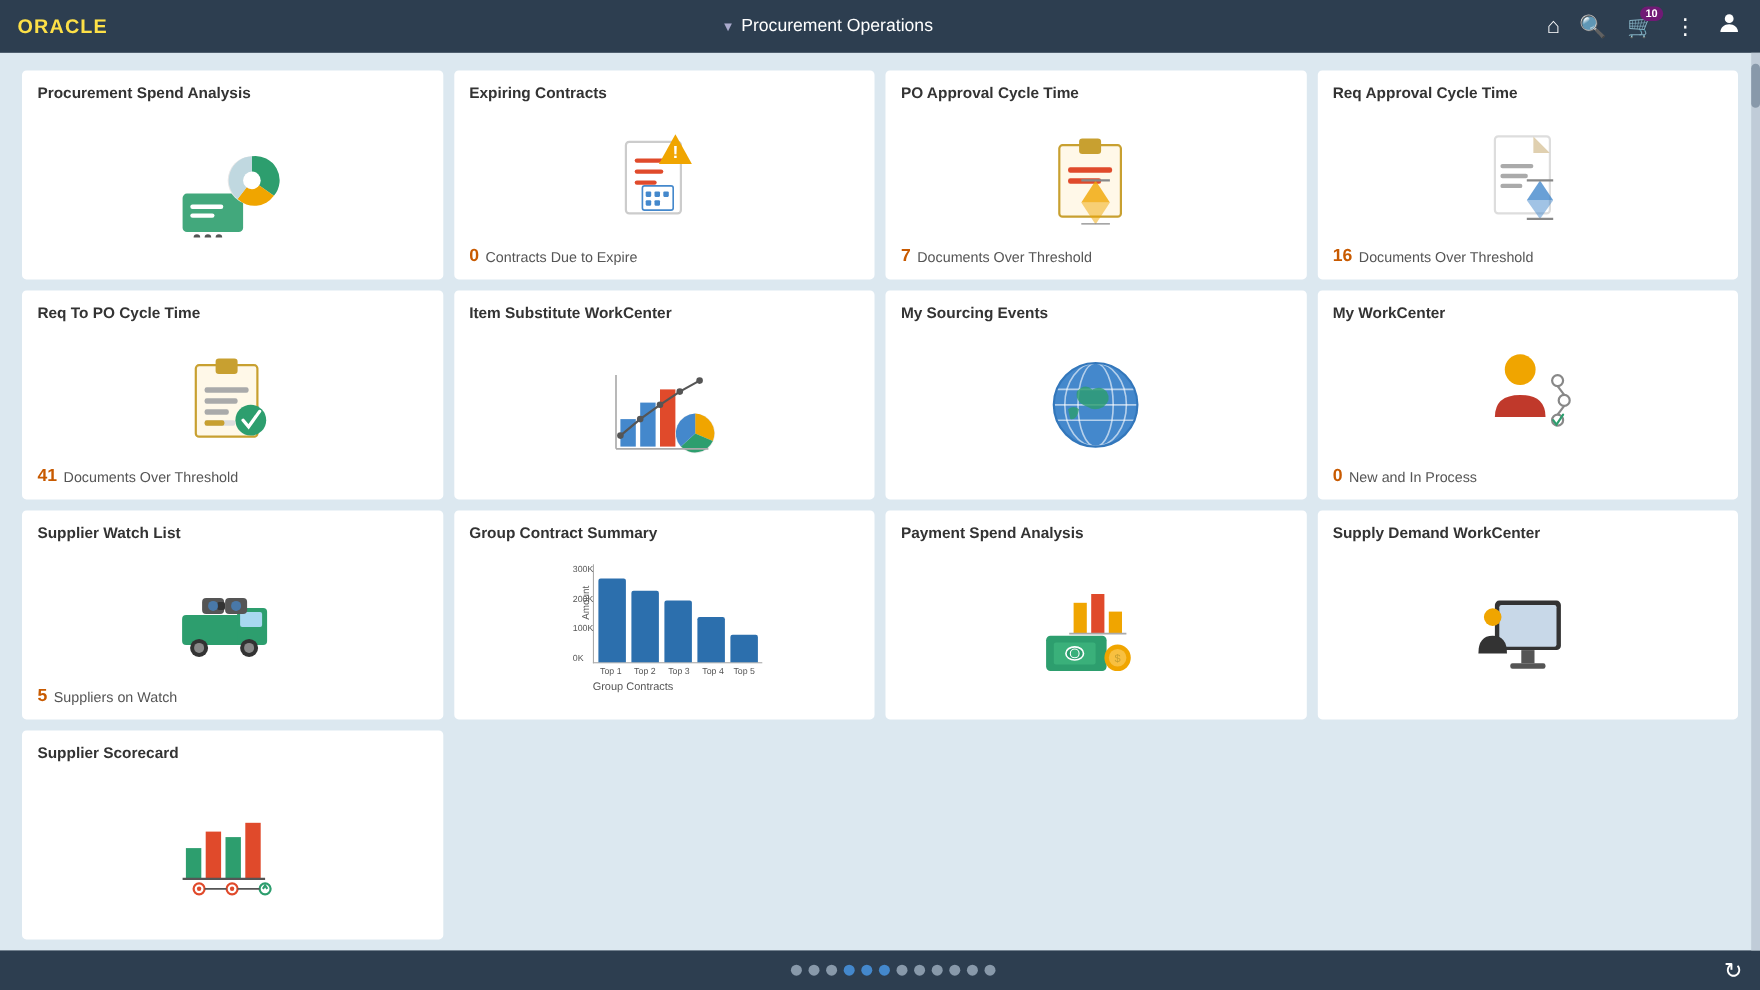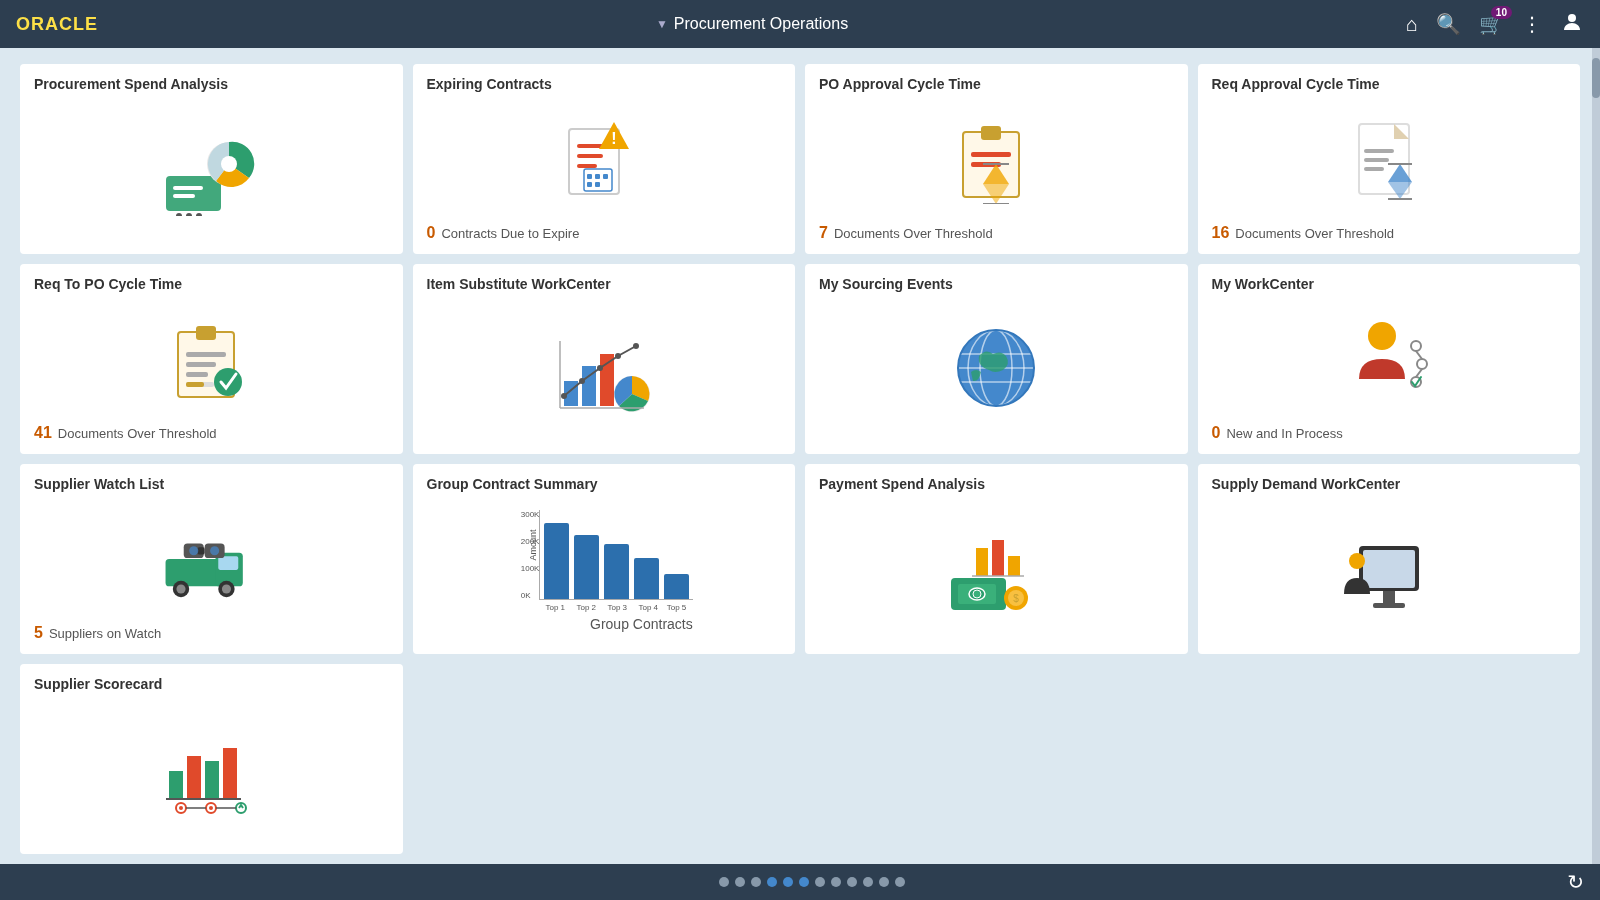--- a/index.html
+++ b/index.html
@@ -462,21 +462,21 @@
             <div style="width:25px;height:46%;background:#2c6fad;border-radius:2px 2px 0 0;"></div>
             <div style="width:25px;height:28%;background:#2c6fad;border-radius:2px 2px 0 0;"></div>
           </div>
           <div style="display:flex;gap:6px;padding-left:4px;margin-top:3px;">
             <div style="width:25px;font-size:8px;color:#555;text-align:center;">Top 1</div>
             <div style="width:25px;font-size:8px;color:#555;text-align:center;">Top 2</div>
             <div style="width:25px;font-size:8px;color:#555;text-align:center;">Top 3</div>
             <div style="width:25px;font-size:8px;color:#555;text-align:center;">Top 4</div>
             <div style="width:25px;font-size:8px;color:#555;text-align:left;">Top 5</div>
           </div>
-          <div style="font-size:14px;color:#555;text-align:right;margin-top:4px;">Group Contracts</div>
+          <div style="font-size:10px;color:#555;text-align:left;margin-top:4px;">Group Contracts</div>
         </div>
       </div>
     </div>
 
     <div class="card">
       <div class="card-title">Payment Spend Analysis</div>
       <div class="card-body">
         <div class="icon-wrap">
           <svg width="100" height="90" viewBox="0 0 100 90">
 

